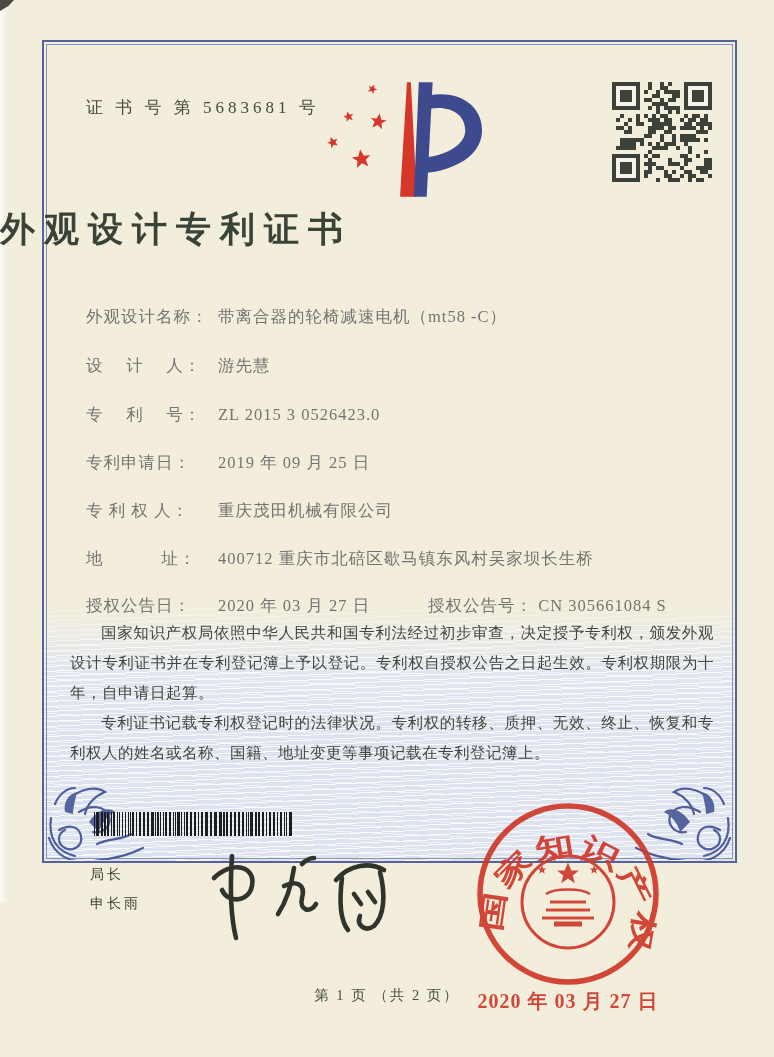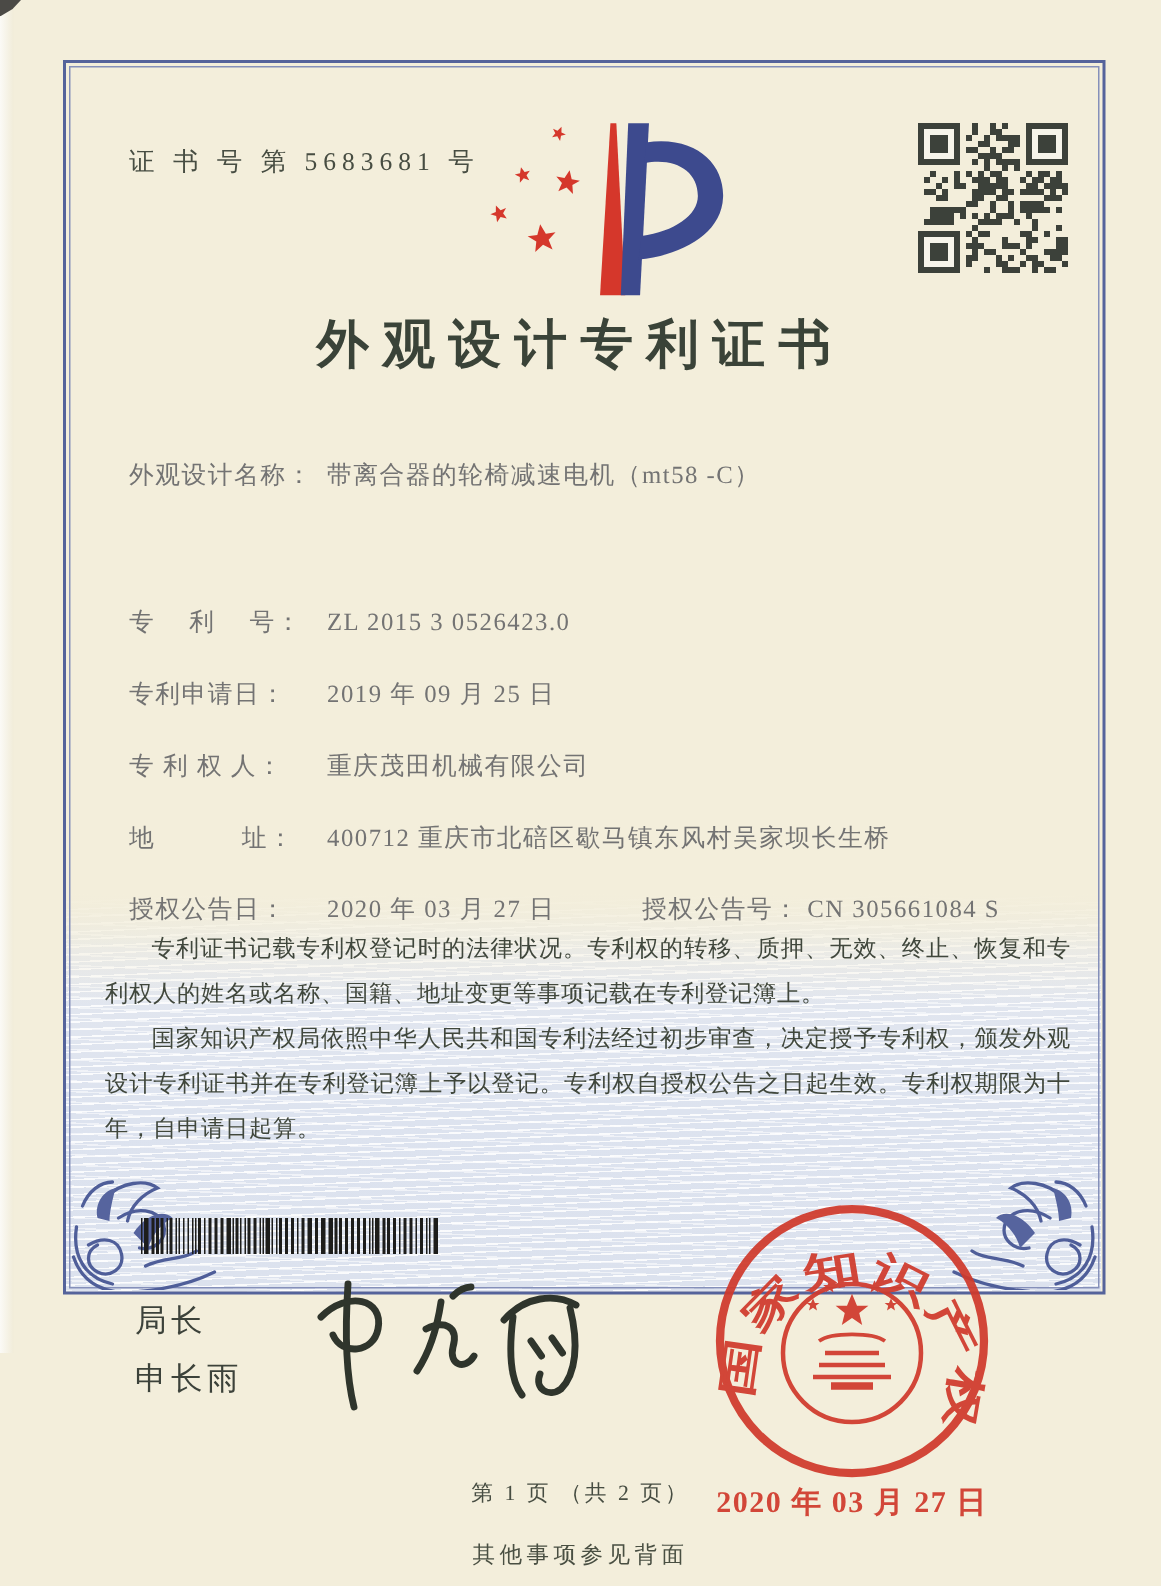--- a/index.html
+++ b/index.html
@@ -36,36 +36,36 @@
   .orn-bl{left:45px;bottom:42px;}
   .orn-br{right:40px;bottom:42px;transform:scaleX(-1);}
 
   .content{position:absolute;inset:0;z-index:5;}
 
   .cert-no{position:absolute;left:86px;top:96px;font-size:17px;letter-spacing:4px;color:#474d42;}
 
   .logo{position:absolute;left:318px;top:76px;width:168px;height:124px;}
   .qr{position:absolute;left:612px;top:82px;width:100px;height:100px;}
 
-  .title{position:absolute;left:0;right:0;top:206px;text-align:center;
+  .title{position:absolute;left:0;right:0;top:206px;
     font-size:35px;font-weight:600;letter-spacing:9px;color:#3a4338;}
 
   .row{position:absolute;left:86px;right:56px;font-size:16.5px;color:#737373;
     letter-spacing:1px;white-space:nowrap;}
   .flabel{display:inline-block;min-width:132px;}
   .fvalue{display:inline;}
   .grant-no{position:absolute;left:342px;top:0;}
 
   .paras{position:absolute;left:70px;right:60px;top:618px;font-size:15.5px;
     color:#40473c;letter-spacing:.5px;}
   .paras p{margin:0;text-indent:2em;line-height:1.93;text-align:justify;}
 
   .barcode{position:absolute;left:92px;top:812px;width:206px;height:24px;}
 
-  .director{position:absolute;left:90px;top:866px;font-size:21px;letter-spacing:3px;color:#3c423a;}
+  .director{position:absolute;left:90px;top:866px;font-size:14px;letter-spacing:3px;color:#3c423a;}
   .director .dname{margin-top:11px;}
 
   .signature{position:absolute;left:198px;top:842px;width:215px;height:105px;}
 
   .seal{position:absolute;left:458px;top:786px;width:220px;height:236px;opacity:.93;}
 
   .page-info{position:absolute;left:0;right:0;top:986px;text-align:center;
     font-size:14.5px;letter-spacing:2px;color:#474d42;}
   .back-note{position:absolute;left:0;right:0;top:1027px;text-align:center;
     font-size:15px;letter-spacing:3px;color:#494f42;}
@@ -333,40 +333,43 @@
           <rect x="0" y="72" width="28" height="28" fill="#3c413a"></rect>
           <rect x="4" y="76" width="20" height="20" fill="#f6f4ea"></rect>
           <rect x="8" y="80" width="12" height="12" fill="#3c413a"></rect>
         </svg></div>
 
     <div class="title">外观设计专利证书</div>
 
     <div class="row" style="top:306px">
       <span class="flabel">外观设计名称：</span><span class="fvalue">带离合器的轮椅减速电机（mt58 -C）</span>
     </div>
+    <div class="row" style="top:355px">
+      <span class="flabel">设　 计　 人：</span><span class="fvalue">游先慧</span>
+    </div>
     <div class="row" style="top:404px">
       <span class="flabel">专　 利　 号：</span><span class="fvalue">ZL 2015 3 0526423.0</span>
     </div>
     <div class="row" style="top:452px">
       <span class="flabel">专利申请日：</span><span class="fvalue">2019 年 09 月 25 日</span>
     </div>
     <div class="row" style="top:500px">
       <span class="flabel">专 利 权 人：</span><span class="fvalue">重庆茂田机械有限公司</span>
     </div>
     <div class="row" style="top:548px">
       <span class="flabel">地　　　 址：</span><span class="fvalue">400712 重庆市北碚区歇马镇东风村吴家坝长生桥</span>
     </div>
     <div class="row" style="top:595px">
       <span><span class="flabel">授权公告日：</span><span class="fvalue">2020 年 03 月 27 日</span></span>
       <span class="grant-no"><span>授权公告号：</span> <span>CN 305661084 S</span></span>
     </div>
 
     <div class="paras">
+      <p>国家知识产权局依照中华人民共和国专利法经过初步审查，决定授予专利权，颁发外观设计专利证书并在专利登记簿上予以登记。专利权自授权公告之日起生效。专利权期限为十年，自申请日起算。</p>
       <p>专利证书记载专利权登记时的法律状况。专利权的转移、质押、无效、终止、恢复和专利权人的姓名或名称、国籍、地址变更等事项记载在专利登记簿上。</p>
-      <p>国家知识产权局依照中华人民共和国专利法经过初步审查，决定授予专利权，颁发外观设计专利证书并在专利登记簿上予以登记。专利权自授权公告之日起生效。专利权期限为十年，自申请日起算。</p>
     </div>
 
     <div class="barcode" id="barcode"><svg width="206" height="24" viewBox="0 0 206 24">
           <rect x="2" y="0" width="1" height="24" fill="#1d1d1b"></rect>
           <rect x="4" y="0" width="3" height="24" fill="#1d1d1b"></rect>
           <rect x="9" y="0" width="2" height="24" fill="#1d1d1b"></rect>
           <rect x="12" y="0" width="2" height="24" fill="#1d1d1b"></rect>
           <rect x="15" y="0" width="2" height="24" fill="#1d1d1b"></rect>
           <rect x="19" y="0" width="1" height="24" fill="#1d1d1b"></rect>
           <rect x="21" y="0" width="2" height="24" fill="#1d1d1b"></rect>
@@ -460,16 +463,15 @@
         <path transform="translate(125,72) scale(0.45)" stroke="none" d="M0,-10 L2.9,-3.1 L9.5,-3.1 L4.2,1.2 L5.9,8.1 L0,4 L-5.9,8.1 L-4.2,1.2 L-9.5,-3.1 L-2.9,-3.1 Z"></path>
         <path transform="translate(136,84) scale(0.45)" stroke="none" d="M0,-10 L2.9,-3.1 L9.5,-3.1 L4.2,1.2 L5.9,8.1 L0,4 L-5.9,8.1 L-4.2,1.2 L-9.5,-3.1 L-2.9,-3.1 Z"></path>
         <path d="M88,108 C96,102 124,102 132,108" fill="none" stroke-width="2.5"></path>
         <path d="M92,116 H128 M88,124 H132 M84,132 H136" fill="none" stroke-width="3"></path>
         <path d="M96,138 H124" fill="none" stroke-width="5"></path>
       </g>
       <text x="110" y="222" text-anchor="middle" font-size="20" font-weight="bold" fill="#d03a2c" letter-spacing="1">2020 年 03 月 27 日</text>
     </svg>
 
     <div class="page-info">第 1 页 （共 2 页）</div>
-    <div class="back-note">其他事项参见背面</div>
 
   </div>
 </div>
 
 </body></html>

